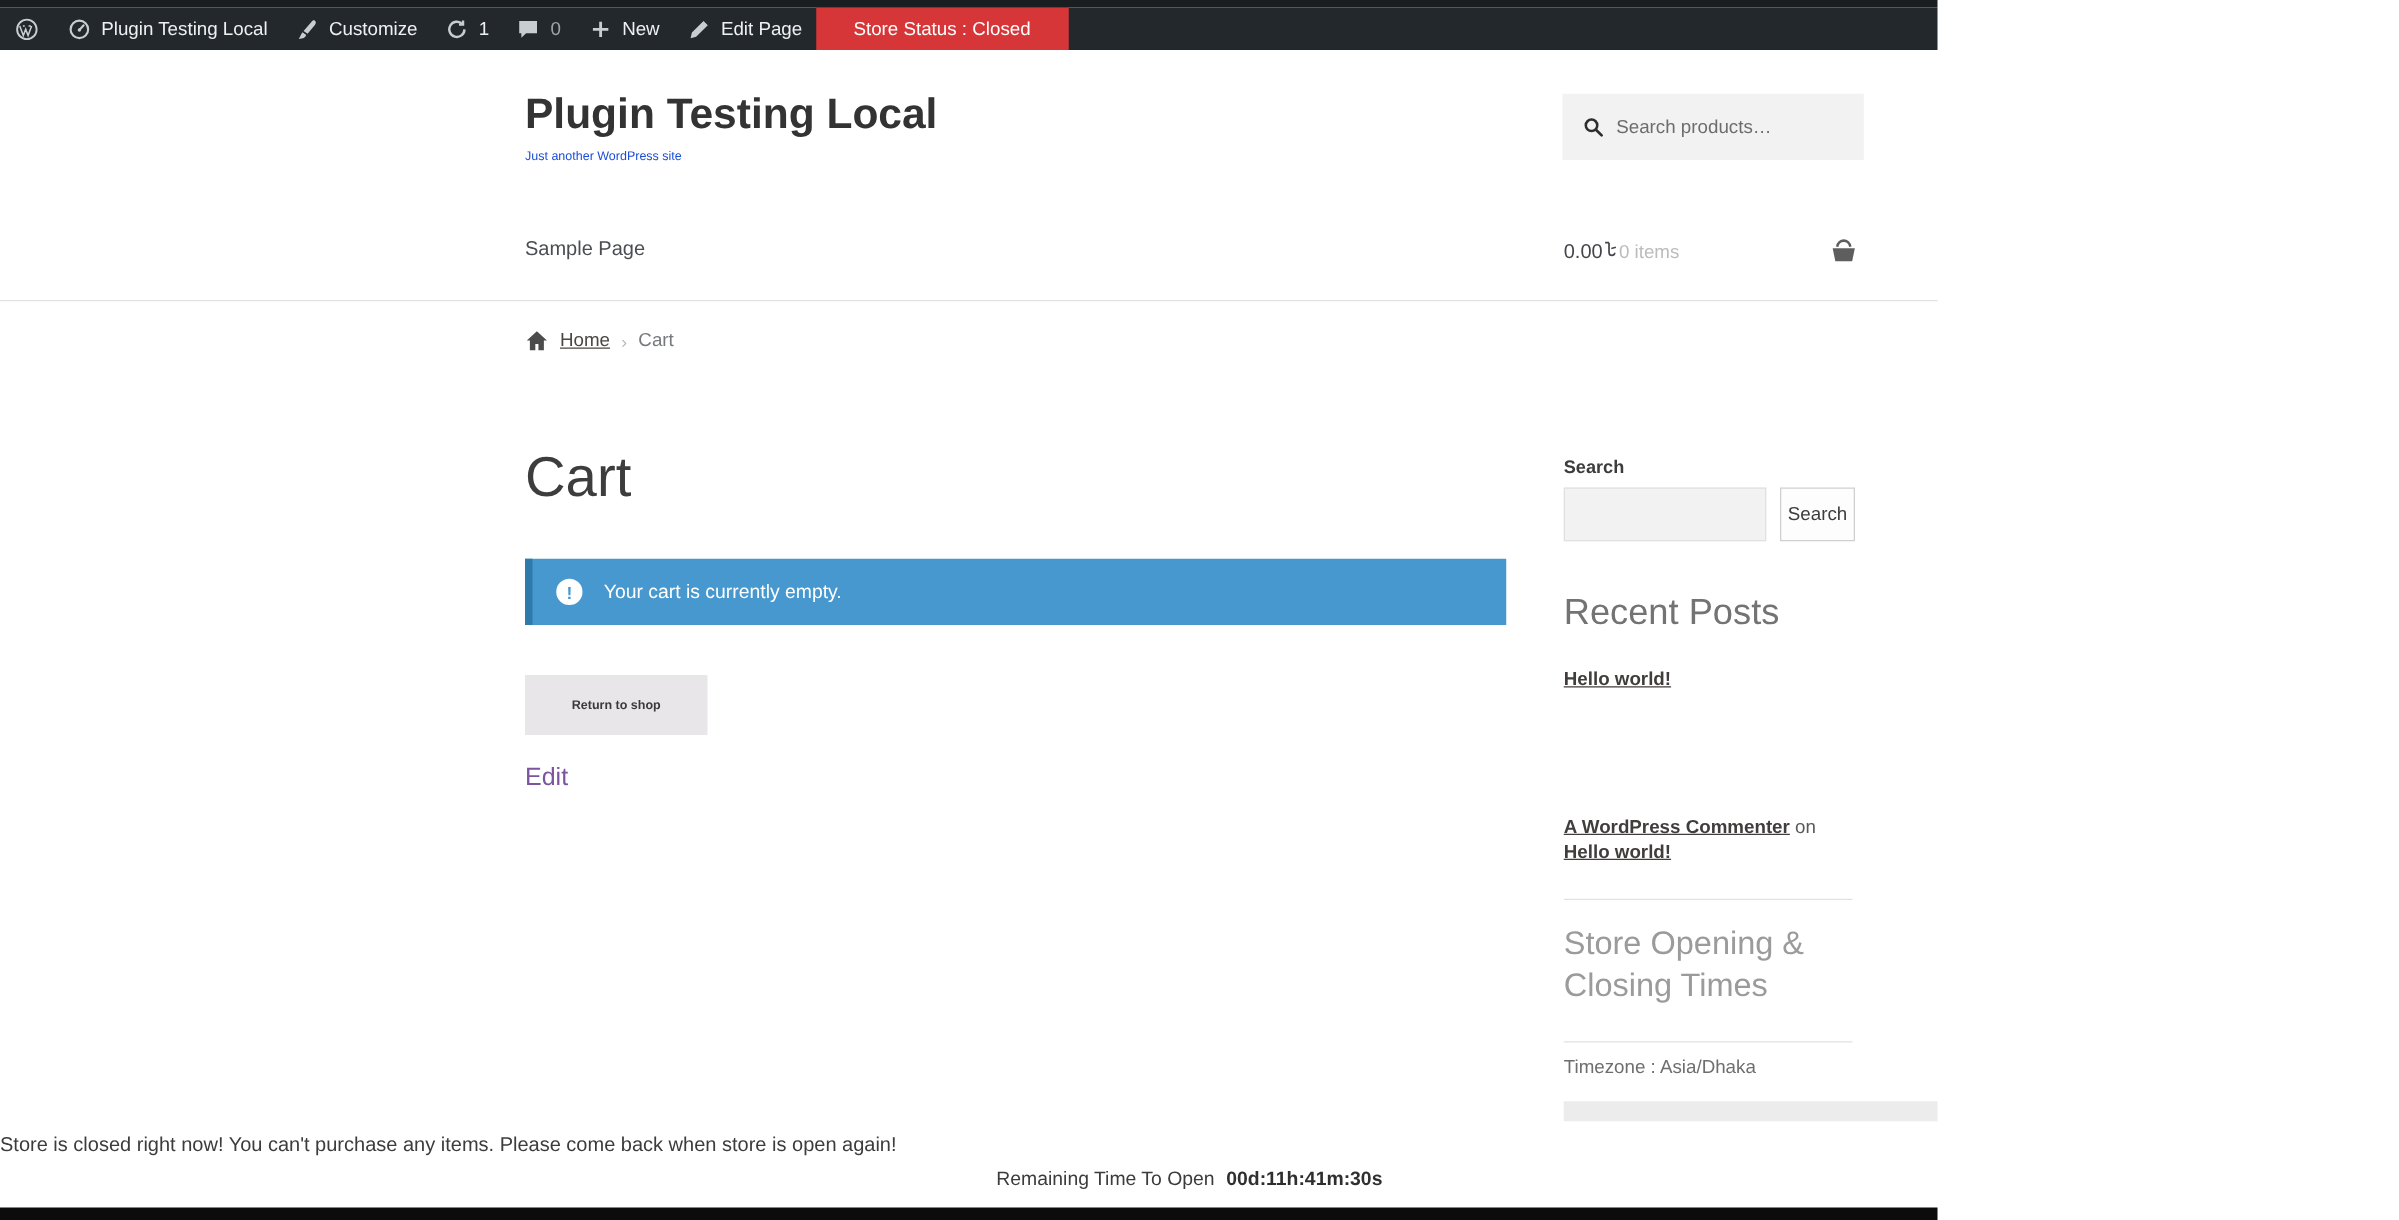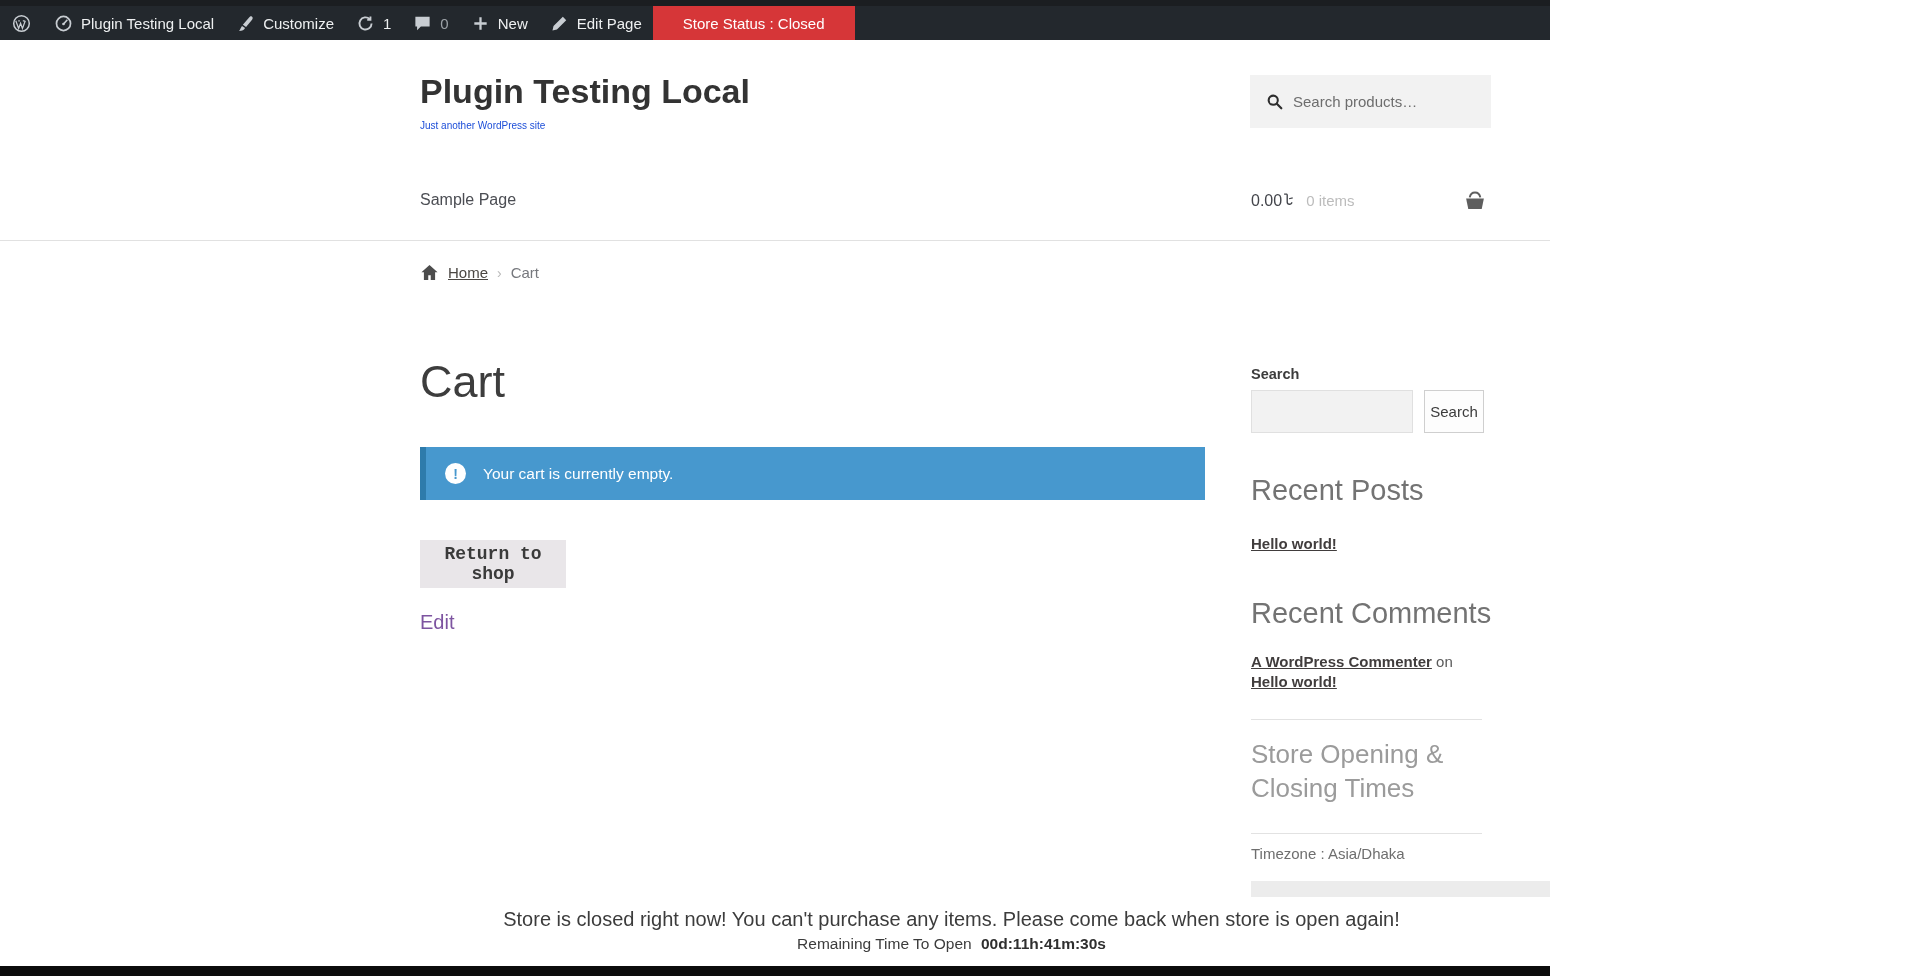--- a/index.html
+++ b/index.html
@@ -37,21 +37,21 @@
   .product-search svg{width:17px;height:17px;color:#2e2e2e;margin-right:10px;flex:none}
   .product-search input{
     border:none;background:transparent;outline:none;width:100%;height:100%;
     font-family:inherit;font-size:15px;color:#43454b;
   }
   .product-search input::placeholder{color:#6d6d6d}
   .nav-item{position:absolute;left:420px;top:191px;font-size:16px;color:#4b4d53;cursor:pointer}
   .cart-summary{position:absolute;left:1251px;top:191px;display:flex;align-items:baseline;font-size:16px;color:#43454b;cursor:pointer}
   .cart-amount{display:flex;align-items:baseline}
   .taka-icon svg{width:11px;height:15px;color:#43454b;margin-left:1px;position:relative;top:1px}
-  .cart-count{color:#bcbcbc;margin-left:12px;font-size:15px}
+  .cart-count{color:#bcbcbc;margin-left:1px;font-size:15px}
   .basket{position:absolute;left:1463px;top:188px;width:24px;height:24px;color:#5e5e5e;cursor:pointer}
   .header-border{position:absolute;left:0;top:240px;width:1903px;height:1px;background:#e1e1e1}
 
   
   .breadcrumb{position:absolute;left:420px;top:263px;display:flex;align-items:center;gap:9px;font-size:15px}
   .home-icon svg{width:19px;height:19px;color:#4c4c4c}
   .bc-home{color:#4b4743;text-decoration:underline;cursor:pointer}
   .bc-sep{color:#b9b9b9;font-size:14px}
   .bc-current{color:#76787d}
 
@@ -60,22 +60,22 @@
   .cart-notice{
     position:absolute;left:420px;top:447px;width:785px;height:53px;background:#4798ce;
     border-left:6px solid #2e7bab;display:flex;align-items:center;color:#fff;font-size:15.5px;
   }
   .info-icon{
     width:21px;height:21px;border-radius:50%;background:#fff;color:#4798ce;font-weight:700;
     display:flex;align-items:center;justify-content:center;margin:0 17px 0 19px;font-size:14px;flex:none;
   }
   .return-btn{
     position:absolute;left:420px;top:540px;width:146px;height:48px;background:#e9e6e9;color:#3a3a3a;
-    font-weight:700;font-size:18px;display:flex;align-items:center;justify-content:center;border:none;
-    font-family:Liberation Mono, monospace;cursor:pointer;
+    font-weight:700;font-size:10px;display:flex;align-items:center;justify-content:center;border:none;
+    font-family:Liberation Sans, sans-serif;cursor:pointer;
   }
   .edit-link{position:absolute;left:420px;top:611px;color:#7d54a0;font-size:20px;cursor:pointer}
 
   
   .sb-search-label{position:absolute;left:1251px;top:366px;font-size:14.5px;font-weight:700;color:#3c3c3c}
   .sb-search-input{
     position:absolute;left:1251px;top:390px;width:162px;height:43px;background:#f2f2f2;
     border:1px solid #e0e0e0;font-family:inherit;font-size:15px;padding:0 10px;outline:none;color:#333;
   }
   .sb-search-btn{
@@ -90,21 +90,21 @@
   .comment-block .c-link{font-weight:700;text-decoration:underline;color:#413d3d;cursor:pointer}
   .divider{position:absolute;left:1251px;width:231px;height:1px;background:#e2e2e2}
   .div-1{top:719px}
   .div-2{top:833px}
   .store-title{position:absolute;left:1251px;top:737px;width:255px;font-size:26px;font-weight:300;color:#9b9b9b;line-height:34px}
   .timezone{position:absolute;left:1251px;top:845px;font-size:15px;color:#6e6e6e}
   .table-bar{position:absolute;left:1251px;top:881px;width:329px;height:17px;background:#ececec}
 
   
   .footer-overlay{position:absolute;left:0;top:897px;width:1903px;height:69px;background:#fff;z-index:3}
-  .footer-line1{position:absolute;left:0;top:11px;width:100%;text-align:center;font-size:20px;color:#3c3c3c}
+  .footer-line1{position:absolute;left:0;top:11px;width:100%;font-size:16px;color:#3c3c3c}
   .footer-line2{position:absolute;left:0;top:38px;width:100%;text-align:center;font-size:15.5px;color:#3c3c3c}
   .footer-line2 b{margin-left:5px;color:#2f2f2f}
 
   
   .scrollbar{position:absolute;left:1903px;top:0;width:16px;height:976px;background:#f1f1f1;z-index:4}
   .scroll-thumb{position:absolute;left:0;top:36px;width:16px;height:520px;background:#c1c1c1;cursor:pointer}
   .tri{width:0;height:0;position:absolute;left:4px;cursor:pointer}
   .tri-up{top:14px;border-left:4px solid transparent;border-right:4px solid transparent;border-bottom:6px solid #828282}
   .tri-down{top:948px;border-left:4px solid transparent;border-right:4px solid transparent;border-top:6px solid #828282}
   .bottom-bar{position:absolute;left:0;top:966px;width:1919px;height:10px;background:#0c0c0c;z-index:6}
@@ -260,21 +260,20 @@
 
   <div class="edit-link">Edit</div>
 
   <div class="sb-search-label">Search</div>
   <input type="text" class="sb-search-input" value="" style="">
   <button class="sb-search-btn">Search</button>
 
   <div class="widget-title wt-posts">Recent Posts</div>
   <div class="post-link">Hello world!</div>
 
-  <div class="widget-title wt-comments">Recent Comments</div>
   <div class="comment-block">
     <span class="c-link">A WordPress Commenter</span>
     <span>on</span>
     <span class="c-link">Hello world!</span>
   </div>
 
   <div class="divider div-1"></div>
   <div class="store-title">Store Opening &amp; Closing Times</div>
   <div class="divider div-2"></div>
   <div class="timezone">Timezone : Asia/Dhaka</div>

